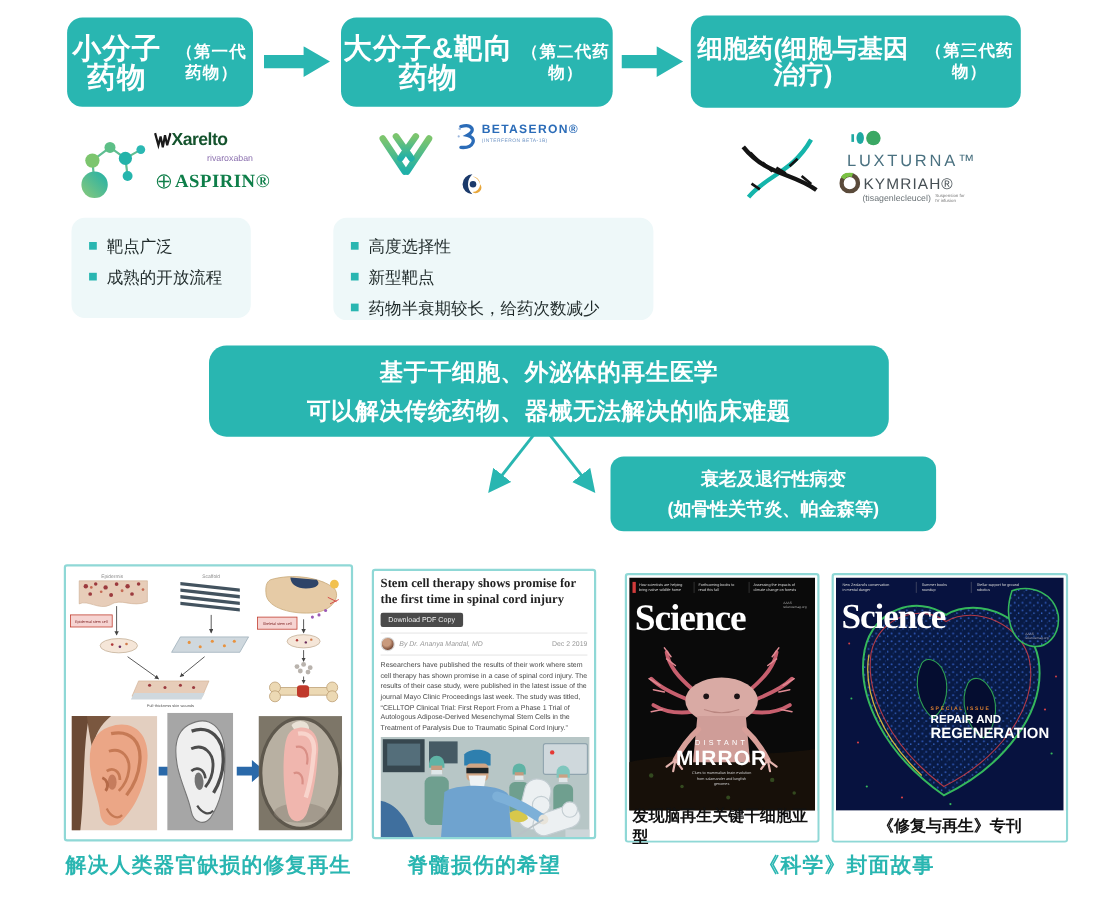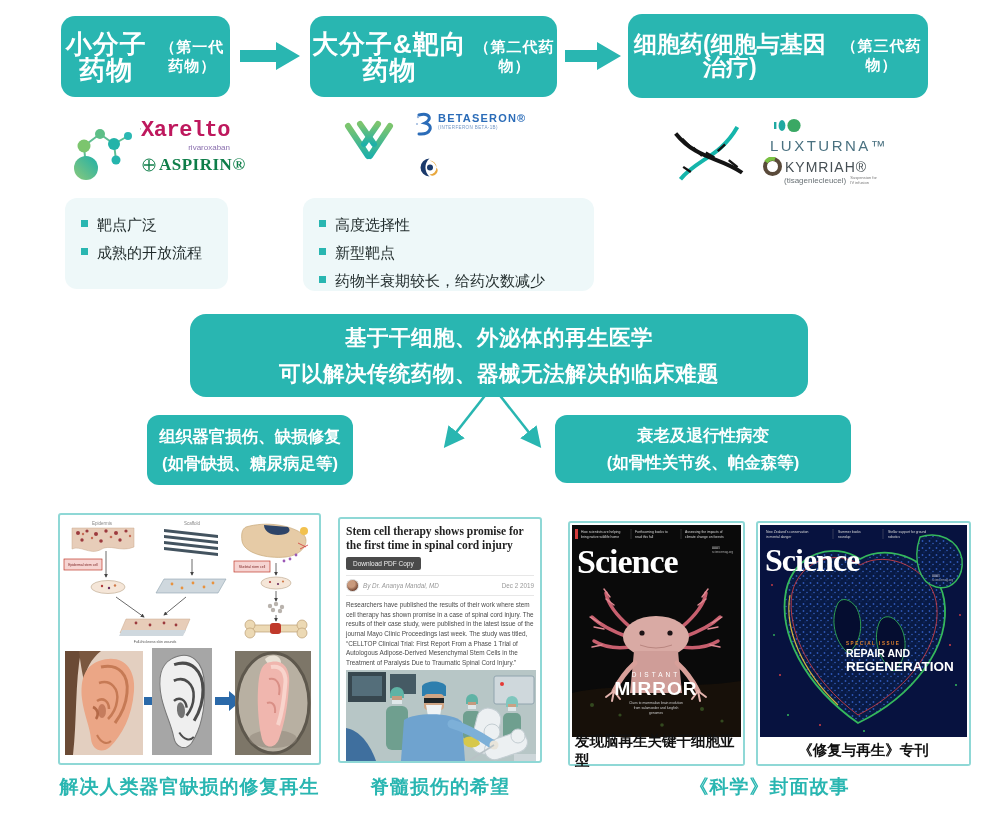--- a/index.html
+++ b/index.html
@@ -14,21 +14,21 @@
   
   .gen-box{position:absolute;background:var(--teal);border-radius:14px;color:#fff;
     display:flex;flex-direction:row;align-items:center;justify-content:center;gap:3px;text-align:center;}
   .gen-title{font-weight:700;font-size:26px;letter-spacing:1px;line-height:1;}
   .gen-title.small{font-size:23px;letter-spacing:0;}
   .gen-sub{font-size:15px;font-weight:700;letter-spacing:1px;}
   .flow-arrow{position:absolute;}
 
   
   .logo-group{position:absolute;}
-  .xarelto{color:#be185d;font-weight:700;font-size:22px;letter-spacing:-.5px;line-height:1;font-family:Liberation Mono, monospace;}
+  .xarelto{color:#14532d;font-weight:700;font-size:16px;letter-spacing:-.5px;line-height:1;}
   .xarelto-sub{color:#8a6fae;font-size:8px;text-align:right;margin-top:1px;}
   .aspirin{color:#0e7e49;font-family:"Liberation Serif",serif;font-weight:700;font-size:17px;letter-spacing:.5px;}
   .betaseron{color:#2b6cb8;font-weight:700;font-size:11px;letter-spacing:1.2px;}
   .betaseron-sub{color:#6f94c4;font-size:4.5px;letter-spacing:.4px;margin-top:1px;}
   .eylea{color:#474747;font-weight:700;font-size:16px;letter-spacing:2px;}
   .eylea-sub{color:#8a8a8a;font-size:4.5px;margin-top:1px;}
   .luxturna{color:#4a7180;font-size:15px;letter-spacing:2.5px;font-weight:400;}
   .kymriah{color:#464f54;font-size:14px;letter-spacing:1px;font-weight:400;}
   .kymriah-sub{color:#6b7377;font-size:8px;}
   .kymriah-note{color:#777;font-size:4px;line-height:1.2;}
@@ -238,24 +238,20 @@
   <svg style="position:absolute;left:430px;top:391px;" width="125" height="62" viewBox="0 0 125 62">
     <defs>
         <marker id="ah" markerWidth="9" markerHeight="9" refX="6" refY="4" orient="auto">
       <path d="M0,0 L8,4 L0,8 Z" fill="#29b6b1"></path>
         </marker>
       </defs>
     <line x1="57" y1="2" x2="17" y2="53" stroke="#29b6b1" stroke-width="2.6" marker-end="url(#ah)"></line>
     <line x1="68" y1="2" x2="108" y2="53" stroke="#29b6b1" stroke-width="2.6" marker-end="url(#ah)"></line>
   </svg>
 
-  <div class="branch-box" style="left:147px;top:415px;width:206px;height:70px;">
-    <div>组织器官损伤、缺损修复</div>
-    <div>(如骨缺损、糖尿病足等)</div>
-  </div>
   <div class="branch-box" style="left:555px;top:415px;width:296px;height:68px;">
     <div>衰老及退行性病变</div>
     <div>(如骨性关节炎、帕金森等)</div>
   </div>
 
   <div class="panel" style="left:58px;top:513px;width:263px;height:252px;">
     <svg style="position:absolute;left:0;top:2px;" width="259" height="128" viewBox="0 0 259 128">
       <defs>
           <marker id="da" markerWidth="6" markerHeight="6" refX="4" refY="2.5" orient="auto">
         <path d="M0,0 L5,2.5 L0,5 Z" fill="#444"></path>

